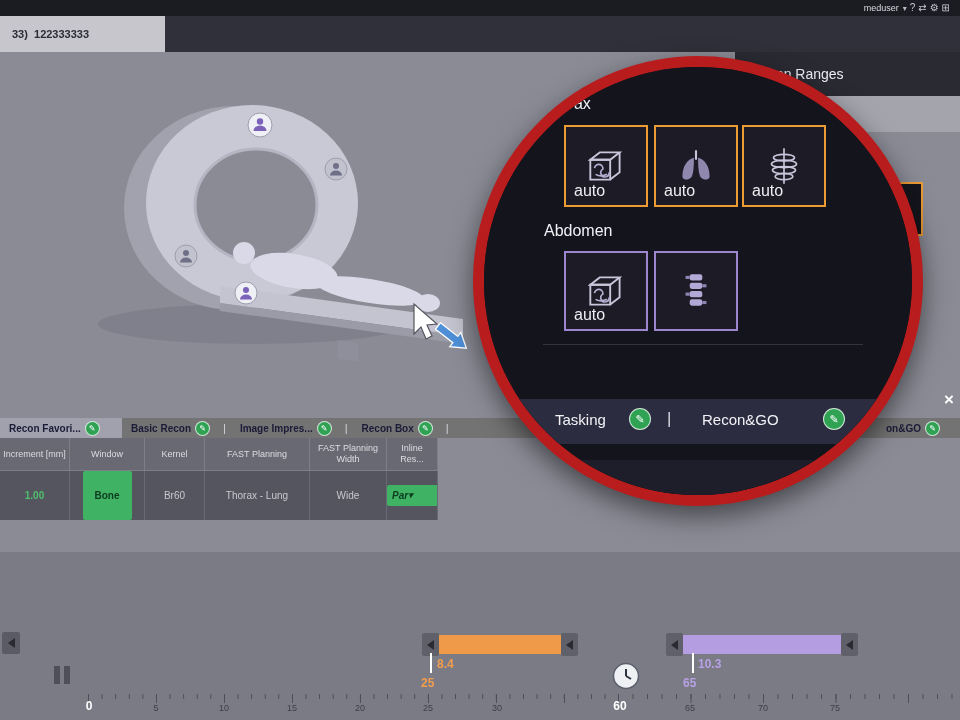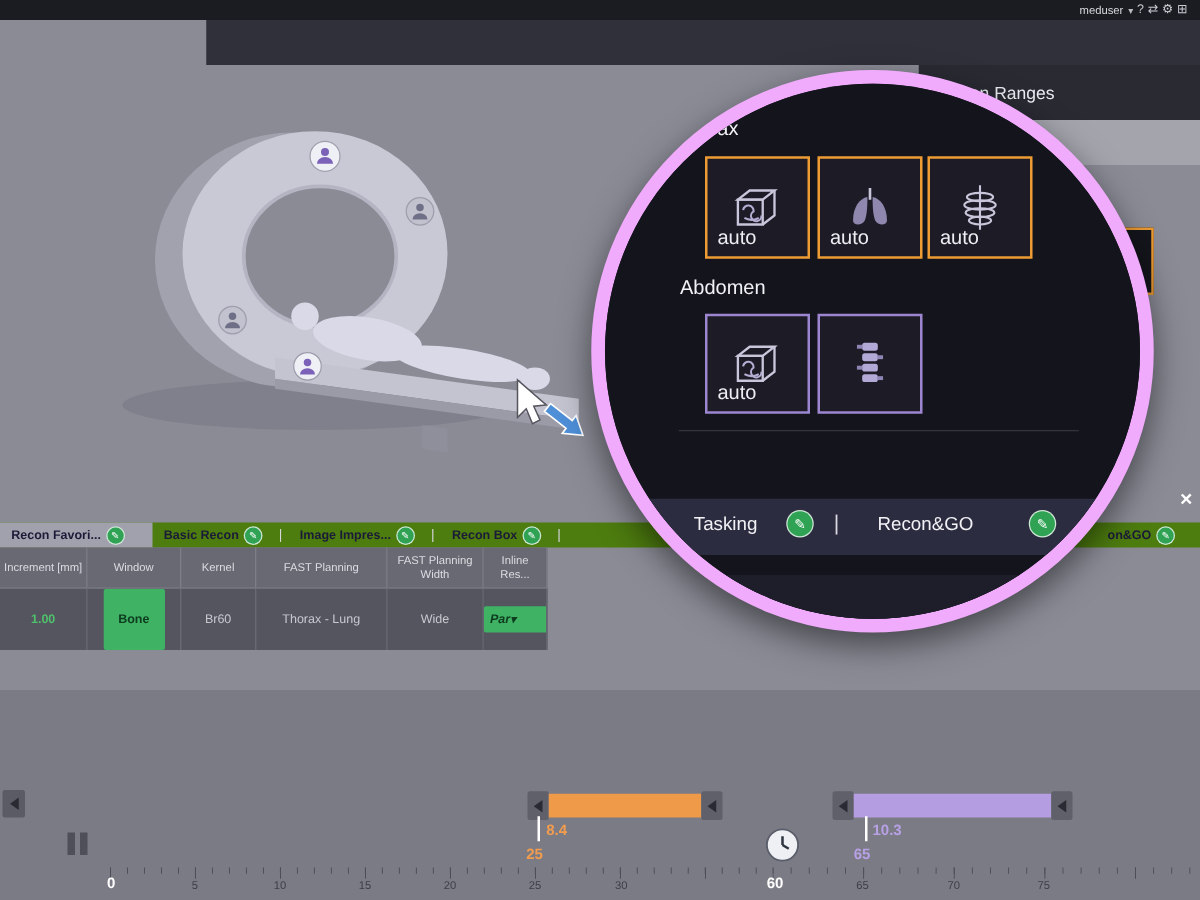--- a/index.html
+++ b/index.html
@@ -24,21 +24,21 @@
   .rr-band{position:absolute;left:735px;top:96px;width:225px;height:36px;background:#a4a4ad;}
   .rr-partial-btn{position:absolute;left:893px;top:182px;width:30px;height:54px;background:#15151d;
                   border:2px solid #ed9b33;z-index:3;box-sizing:border-box;}
 
   
   .scanner{position:absolute;left:38px;top:56px;z-index:1;}
   .cursor{position:absolute;left:404px;top:302px;z-index:6;}
 
   
   .magnifier{position:absolute;left:473px;top:56px;width:450px;height:450px;border-radius:50%;
-             border:11px solid #f0abfc;box-sizing:border-box;z-index:30;
+             border:11px solid #b91c1c;box-sizing:border-box;z-index:30;
              box-shadow:0 10px 26px rgba(0,0,0,.5), inset 0 0 0 2px #221d24;background:#14141c;}
   .mag-content{position:absolute;left:0;top:0;width:428px;height:428px;border-radius:50%;overflow:hidden;background:#14141c;}
   .mag-section-title{position:absolute;color:#f2f2f6;font-size:16px;}
   .t1{left:57px;top:28px;}
   .t2{left:60px;top:155px;}
   .range-btn{position:absolute;width:84px;height:82px;background:#1c1b26;box-sizing:border-box;
              display:flex;align-items:center;justify-content:center;}
   .range-btn.orange{border:2px solid #ed9b33;}
   .range-btn.purple{border:2px solid #9c86cf;height:80px;}
   .b1{left:80px;top:58px;} .b2{left:170px;top:58px;} .b3{left:258px;top:58px;}
@@ -53,21 +53,21 @@
   .edit-badge{display:inline-flex;align-items:center;justify-content:center;background:#2fa254;border-radius:50%;
               box-shadow:0 0 0 1px #cfe7d6;}
   .edit-badge i{font-style:normal;color:#fff;}
   .edit-badge.big{position:absolute;top:10px;width:20px;height:20px;}
   .edit-badge.big i{font-size:11px;}
   .bdg1{left:146px;} .bdg2{left:340px;}
 
   .close-x{position:absolute;left:944px;top:390px;color:#fff;font-size:17px;font-weight:bold;z-index:31;}
 
   
-  .tabbar{position:absolute;left:0;top:418px;width:960px;height:20px;background:#4d7c0f;z-index:2;
+  .tabbar{position:absolute;left:0;top:418px;width:960px;height:20px;background:#737373;z-index:2;
           display:flex;align-items:stretch;}
   .tab{display:flex;align-items:center;gap:5px;padding:0 9px;}
   .tab-label{font-size:10px;font-weight:bold;color:#1b1b38;}
   .tab.active{background:#a1a1ad;width:122px;box-sizing:border-box;}
   .tab-sep{color:#d5d5dc;font-size:11px;align-self:center;padding:0 5px;}
   .edit-badge.small{width:13px;height:13px;}
   .edit-badge.small i{font-size:8px;}
   .tab-partial{position:absolute;left:886px;top:0;height:20px;display:flex;align-items:center;gap:5px;}
 
   
@@ -125,20 +125,23 @@
       <span>meduser</span>
       <span class="caret">▾</span>
     </span>
     <span class="tb-icon">?</span>
     <span class="tb-icon">⇄</span>
     <span class="tb-icon">⚙</span>
     <span class="tb-icon">⊞</span>
   </header>
 
   <div class="topband"></div>
+  <div class="patient-tab">
+    <span>33)  122333333</span>
+  </div>
 
   <div class="rr-panel">
     <span class="rr-title">Recon Ranges</span>
   </div>
   <div class="rr-band"></div>
   <div class="rr-partial-btn"></div>
 
   <svg class="scanner" width="430" height="310" viewBox="0 0 430 310">
     <ellipse cx="215" cy="268" rx="155" ry="20" fill="#80808c"></ellipse>
     <ellipse cx="196" cy="152" rx="110" ry="102" fill="#a2a2ae"></ellipse>

